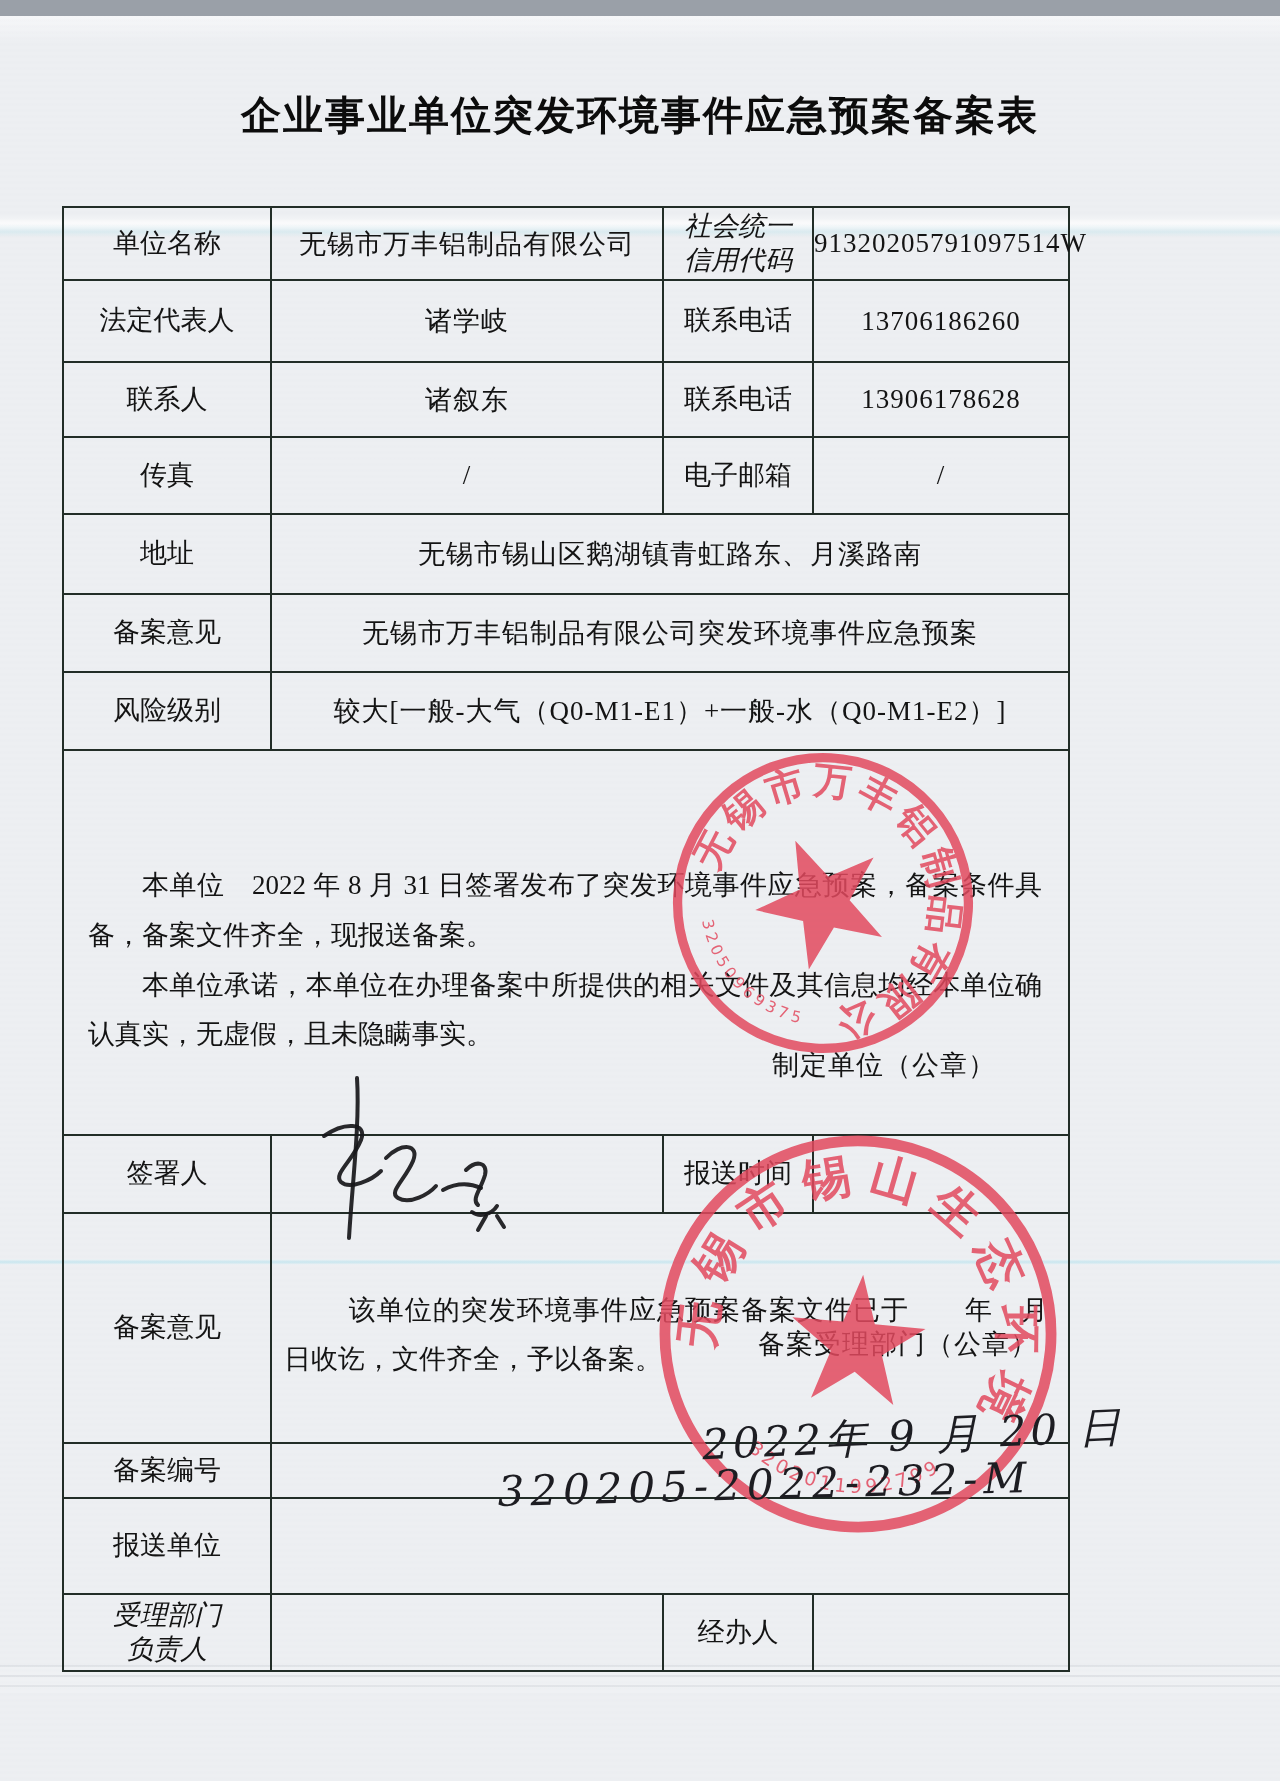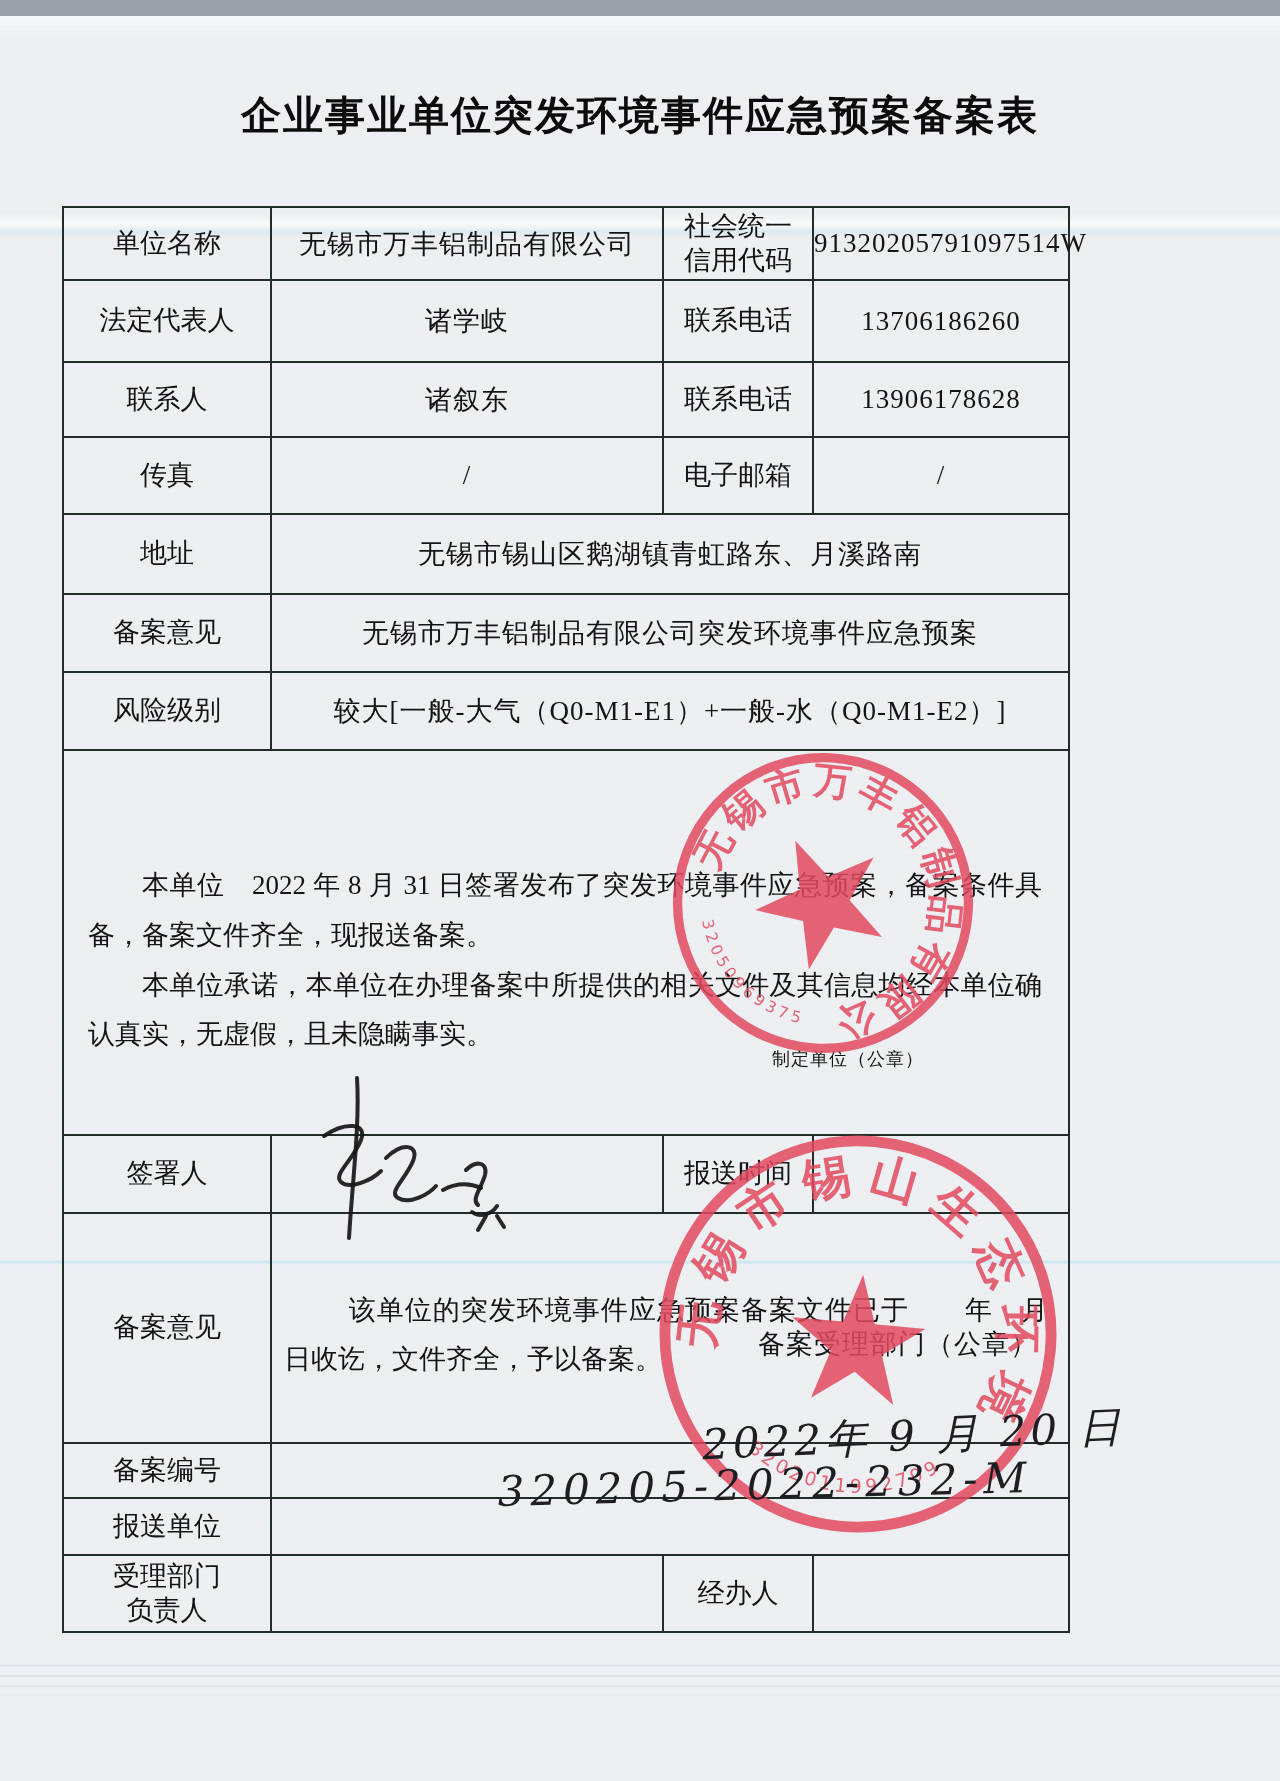--- a/index.html
+++ b/index.html
@@ -26,26 +26,26 @@
   
   table.form{
     position:absolute;left:62px;top:190px;width:1006px;
     border-collapse:collapse;table-layout:fixed;
     font-size:27px;color:#141414;
   }
   table.form td{border:2px solid #222d27;padding:0;vertical-align:middle;}
   td.lbl{text-align:center;line-height:1.25;}
   td.val{text-align:center;letter-spacing:1px;}
   td.val-num{text-align:center;letter-spacing:1px;font-size:27px;}
-  .two-line span{display:block;}
+  .two-line span{display:block;font-style:italic;}
   
   td.decl{vertical-align:top;position:relative;border-radius:15px;}
   .decl-inner{padding:36px 26px 0 24px;line-height:1.85;}
   .decl-inner p{margin:0;text-indent:2em;text-align:justify;}
-  .decl-seal-caption{position:absolute;left:708px;top:296px;font-size:18px;letter-spacing:1px;}
+  .decl-seal-caption{position:absolute;left:708px;top:296px;font-size:27px;letter-spacing:1px;}
   
   td.opinion{vertical-align:top;position:relative;}
   .opinion-text{margin:0;padding:14px 20px 0 12px;text-indent:2.4em;line-height:1.8;text-align:justify;}
   .opinion-seal-caption{position:absolute;left:486px;top:112px;font-size:27px;letter-spacing:1px;}
   
   .handwrite{
     position:absolute;z-index:7;color:#1d1d22;
     font-family:"DejaVu Serif","Liberation Serif",serif;
     font-style:italic;pointer-events:none;
   }
@@ -140,21 +140,21 @@
         <td class="lbl">备案意见</td>
         <td class="opinion" colspan="3">
           <p class="opinion-text">该单位的突发环境事件应急预案备案文件已于　　年　月　日收讫，文件齐全，予以备案。</p>
           <div class="opinion-seal-caption">备案受理部门（公章）</div>
         </td>
       </tr>
       <tr style="height:55px">
         <td class="lbl">备案编号</td>
         <td colspan="3"></td>
       </tr>
-      <tr style="height:57px">
+      <tr style="height:96px">
         <td class="lbl">报送单位</td>
         <td class="val" colspan="3"></td>
       </tr>
       <tr style="height:77px">
         <td class="lbl two-line">
           <span>受理部门</span>
           <span>负责人</span>
         </td>
         <td class="val"></td>
         <td class="lbl">经办人</td>

